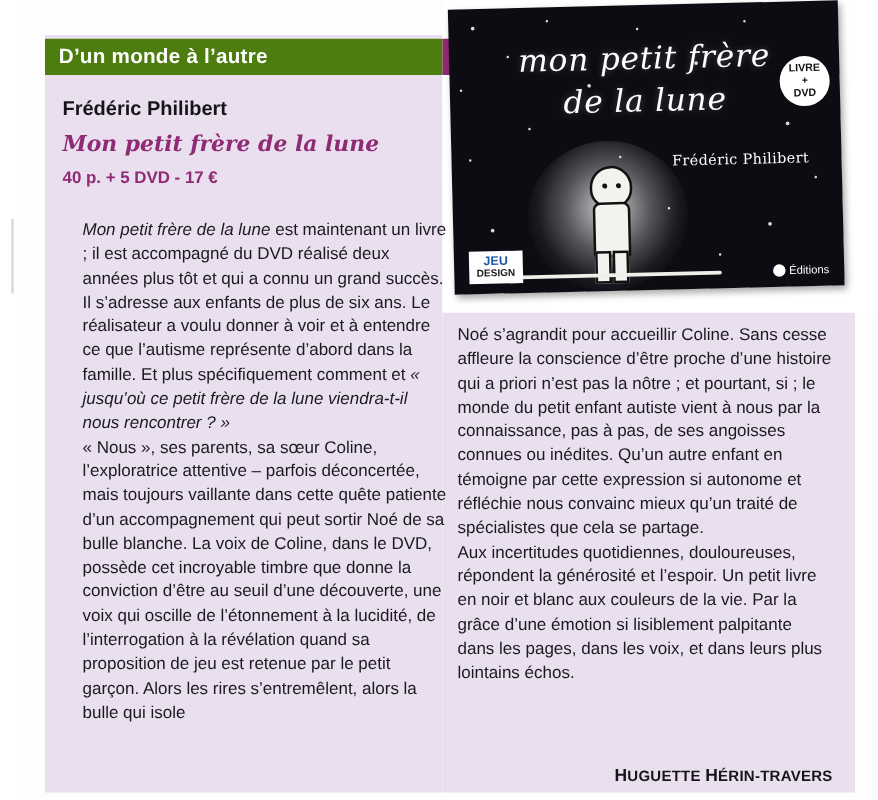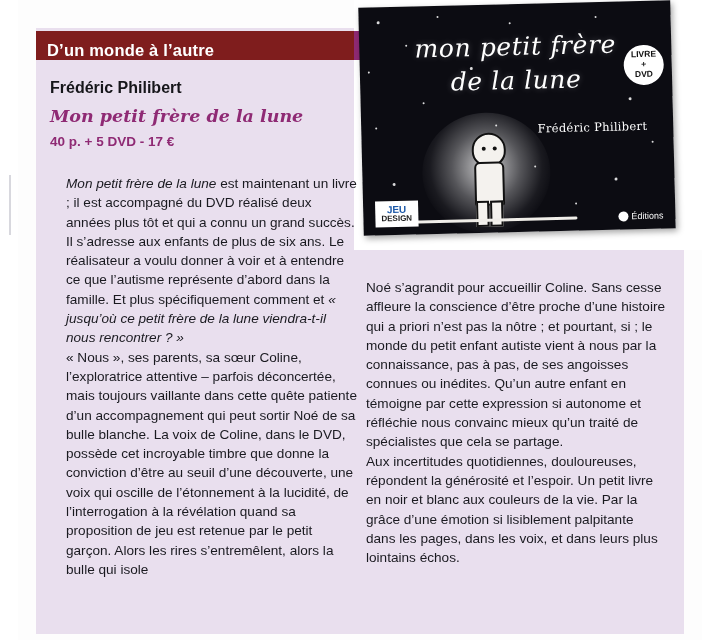--- a/index.html
+++ b/index.html
@@ -61,23 +61,23 @@
     background: #ffffff;
   }
 
   
   .rubric {
     position: absolute;
     left: 36px;
     top: 31px;
     width: 318px;
     height: 29px;
-    background: #7f1d1d;
+    background: #4d7c0f;
     display: flex;
-    align-items: flex-end;
+    align-items: center;
   }
   .rubric-title {
     color: #ffffff;
     font-size: 16.5px;
     font-weight: bold;
     letter-spacing: .2px;
     padding-left: 11px;
     font-family: "Liberation Sans", sans-serif;
   }
   .rubric-tail {
@@ -292,21 +292,20 @@
   .col i { font-style: italic; }
   .col-left {
     left: 66px;
     top: 174px;
     width: 292px;
   }
   .col-right {
     left: 366px;
     top: 258px;
     width: 300px;
-    margin-top: 20px;
   }
   .signature {
     position: absolute;
     left: 366px;
     top: 612px;
     width: 300px;
     text-align: right;
     font-size: 12px;
     font-weight: bold;
     letter-spacing: .2px;
@@ -399,14 +398,17 @@
   <div class="col col-left">
     <p><i>Mon petit frère de la lune</i><span> est maintenant un livre ; il est accompagné du DVD réalisé deux années plus tôt et qui a connu un grand succès. Il s’adresse aux enfants de plus de six ans. Le réalisateur a voulu donner à voir et à entendre ce que l’autisme représente d’abord dans la famille. Et plus spécifiquement comment et </span><i>« jusqu’où ce petit frère de la lune viendra-t-il nous rencontrer ? »</i></p>
     <p>« Nous », ses parents, sa sœur Coline, l’exploratrice attentive – parfois déconcertée, mais toujours vaillante dans cette quête patiente d’un accompagnement qui peut sortir Noé de sa bulle blanche. La voix de Coline, dans le DVD, possède cet incroyable timbre que donne la conviction d’être au seuil d’une découverte, une voix qui oscille de l’étonnement à la lucidité, de l’interrogation à la révélation quand sa proposition de jeu est retenue par le petit garçon. Alors les rires s’entremêlent, alors la bulle qui isole</p>
   </div>
 
   <div class="col col-right">
     <p>Noé s’agrandit pour accueillir Coline. Sans cesse affleure la conscience d’être proche d’une histoire qui a priori n’est pas la nôtre ; et pourtant, si ; le monde du petit enfant autiste vient à nous par la connaissance, pas à pas, de ses angoisses connues ou inédites. Qu’un autre enfant en témoigne par cette expression si autonome et réfléchie nous convainc mieux qu’un traité de spécialistes que cela se partage.</p>
     <p>Aux incertitudes quotidiennes, douloureuses, répondent la générosité et l’espoir. Un petit livre en noir et blanc aux couleurs de la vie. Par la grâce d’une émotion si lisiblement palpitante dans les pages, dans les voix, et dans leurs plus lointains échos.</p>
   </div>
 
+  <div class="signature">
+    <span class="sc">H</span><span>UGUETTE </span><span class="sc">H</span><span>ÉRIN-TRAVERS</span>
+  </div>
 
 </div>
 
 </body></html>

